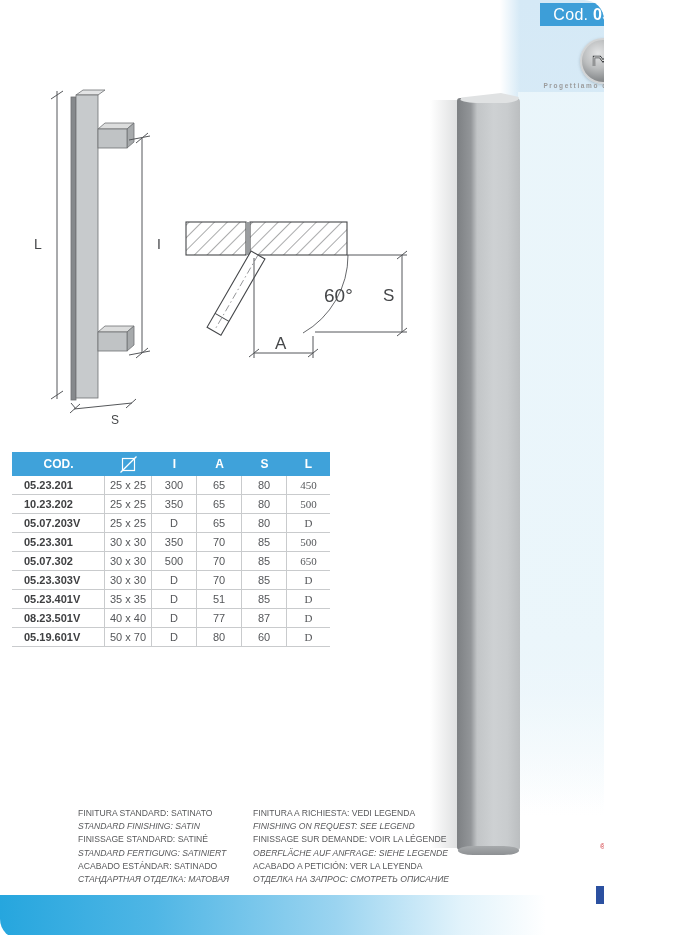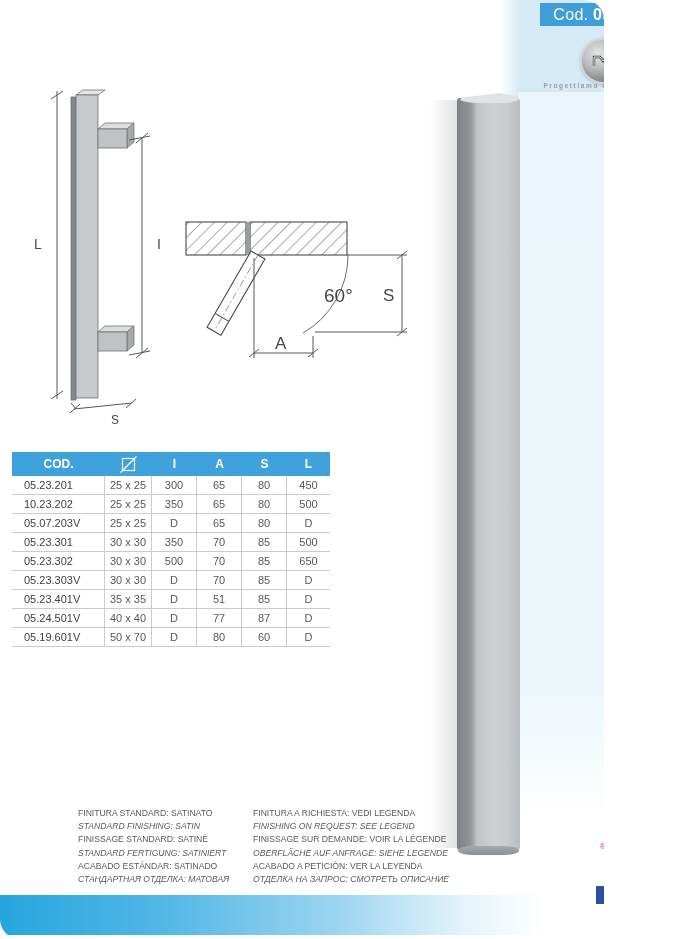--- a/index.html
+++ b/index.html
@@ -47,22 +47,22 @@
   .dim-label{font-family:"Liberation Sans",sans-serif;fill:#454749;}
 
   
   .spec-table{position:absolute;left:12px;top:452px;width:318px;font-size:11px;}
   .t-head{display:grid;grid-template-columns:93px 47px 45px 45px 45px 43px;height:24px;
     background:#3fa2da;color:#ffffff;font-weight:700;font-size:12px;}
   .t-head .th{display:flex;align-items:center;justify-content:center;}
   .t-row{display:grid;grid-template-columns:93px 47px 45px 45px 45px 43px;height:19px;}
   .t-row .td{display:flex;align-items:center;justify-content:center;
     border-bottom:1px solid #c9cbcd;border-right:1px solid #c9cbcd;box-sizing:border-box;color:#55575a;}
-  .t-row .td:last-child{border-right:none;}
-  .t-row .td.cod{justify-content:flex-start;padding-left:12px;font-weight:400;color:#3f4042;}
+  .t-row .td:last-child{border-right:none;font-family:Liberation Serif, serif;}
+  .t-row .td.cod{justify-content:flex-start;padding-left:12px;font-weight:700;color:#3f4042;}
 
   
   .fin-block{position:absolute;top:807px;font-size:8.6px;line-height:13.2px;color:#58595b;white-space:nowrap;}
   .fin-standard{left:78px;}
   .fin-request{left:253px;}
   .fin-line:nth-child(even){font-style:italic;}
 
   
   .bottom-gradient{position:absolute;left:0;top:895px;width:700px;height:40px;
     background:linear-gradient(to right,#26a6de 0%,#4fb6e5 22%,#9bd4f0 48%,#e2f3fb 66%,#ffffff 78%);}
@@ -219,21 +219,21 @@
     </div>
     <div class="t-row">
       <div class="td cod">05.23.301</div>
       <div class="td">30 x 30</div>
       <div class="td">350</div>
       <div class="td">70</div>
       <div class="td">85</div>
       <div class="td">500</div>
     </div>
     <div class="t-row">
-      <div class="td cod">05.23.302</div>
+      <div class="td cod">05.07.302</div>
       <div class="td">30 x 30</div>
       <div class="td">500</div>
       <div class="td">70</div>
       <div class="td">85</div>
       <div class="td">650</div>
     </div>
     <div class="t-row">
       <div class="td cod">05.23.303V</div>
       <div class="td">30 x 30</div>
       <div class="td">D</div>
@@ -243,21 +243,21 @@
     </div>
     <div class="t-row">
       <div class="td cod">05.23.401V</div>
       <div class="td">35 x 35</div>
       <div class="td">D</div>
       <div class="td">51</div>
       <div class="td">85</div>
       <div class="td">D</div>
     </div>
     <div class="t-row">
-      <div class="td cod">05.24.501V</div>
+      <div class="td cod">08.23.501V</div>
       <div class="td">40 x 40</div>
       <div class="td">D</div>
       <div class="td">77</div>
       <div class="td">87</div>
       <div class="td">D</div>
     </div>
     <div class="t-row">
       <div class="td cod">05.19.601V</div>
       <div class="td">50 x 70</div>
       <div class="td">D</div>

